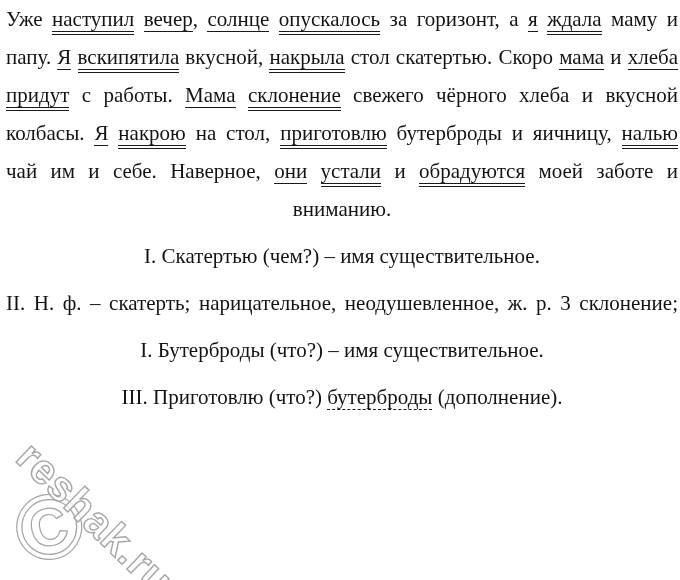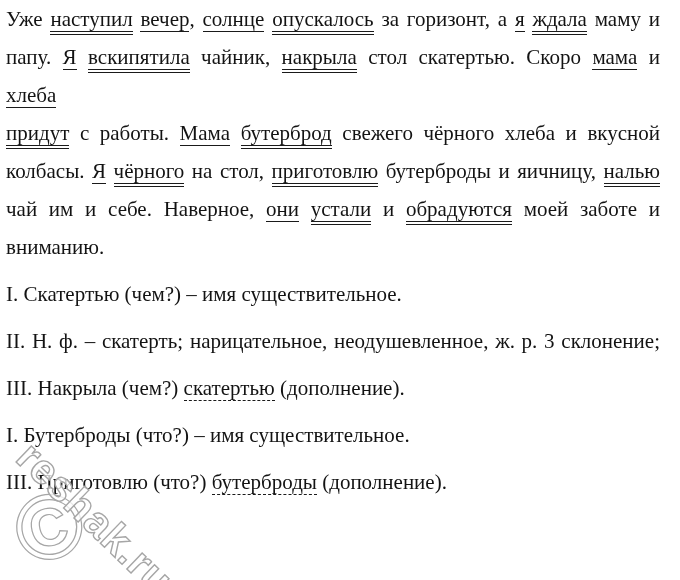--- a/index.html
+++ b/index.html
@@ -11,29 +11,29 @@
     height: 580px;
     background: #ffffff;
     overflow: hidden;
     position: relative;
     font-family: "Liberation Serif", serif;
     color: #131313;
   }
   .doc {
     position: absolute;
     inset: 0;
-    padding: 0 20px 0 6px;
+    padding: 0 2px 0 6px;
     font-size: 21px;
     line-height: 38px;
   }
   .para {
     margin: 0 0 9px 0;
   }
   .line {
-    text-align: left;
+    text-align: center;
   }
   .line.just {
     text-align: justify;
     text-align-last: justify;
   }
   .u-single {
     border-bottom: 1.6px solid #1a1a1a;
   }
   .u-double {
     border-bottom: 4px double #1a1a1a;
@@ -54,34 +54,31 @@
     font-family: "Liberation Sans", sans-serif;
     font-weight: bold;
   }
 </style>
 </head>
 <body>
 
 <div class="doc">
   <div class="para">
       <div class="line just"><span>Уже </span><span class="u-double">наступил</span><span> </span><span class="u-single">вечер</span><span>, </span><span class="u-single">солнце</span><span> </span><span class="u-double">опускалось</span><span> за горизонт, а </span><span class="u-single">я</span><span> </span><span class="u-double">ждала</span><span> маму и</span></div>
-      <div class="line just"><span>папу. </span><span class="u-single">Я</span><span> </span><span class="u-double">вскипятила</span><span> чайник, </span><span class="u-double">накрыла</span><span> стол скатертью. Скоро </span><span class="u-single">мама</span><span> и </span><span class="u-single">хлеба</span></div>
-      <div class="line just"><span class="u-double">придут</span><span> с работы. </span><span class="u-single">Мама</span><span> </span><span class="u-double">бутерброд</span><span> свежего чёрного хлеба и вкусной</span></div>
-      <div class="line just"><span>колбасы. </span><span class="u-single">Я</span><span> </span><span class="u-double">чёрного</span><span> на стол, </span><span class="u-double">приготовлю</span><span> бутерброды и яичницу, </span><span class="u-double">налью</span></div>
+      <div class="line just"><span>папу. </span><span class="u-single">Я</span><span> </span><span class="u-double">вскипятила</span><span> вкусной, </span><span class="u-double">накрыла</span><span> стол скатертью. Скоро </span><span class="u-single">мама</span><span> и </span><span class="u-single">хлеба</span></div>
+      <div class="line just"><span class="u-double">придут</span><span> с работы. </span><span class="u-single">Мама</span><span> </span><span class="u-double">склонение</span><span> свежего чёрного хлеба и вкусной</span></div>
+      <div class="line just"><span>колбасы. </span><span class="u-single">Я</span><span> </span><span class="u-double">накрою</span><span> на стол, </span><span class="u-double">приготовлю</span><span> бутерброды и яичницу, </span><span class="u-double">налью</span></div>
       <div class="line just"><span>чай им и себе. Наверное, </span><span class="u-single">они</span><span> </span><span class="u-double">устали</span><span> и </span><span class="u-double">обрадуются</span><span> моей заботе и</span></div>
       <div class="line"><span>вниманию.</span></div>
     </div>
   <div class="para">
       <div class="line"><span>I. Скатертью (чем?) – имя существительное.</span></div>
     </div>
   <div class="para">
       <div class="line just"><span>II. Н. ф. – скатерть; нарицательное, неодушевленное, ж. р. 3 склонение;</span></div>
-    </div>
-  <div class="para">
-      <div class="line"><span>III. Накрыла (чем?) </span><span class="u-dashed">скатертью</span><span> (дополнение).</span></div>
     </div>
   <div class="para">
       <div class="line"><span>I. Бутерброды (что?) – имя существительное.</span></div>
     </div>
   <div class="para">
     </div>
   <div class="para">
       <div class="line"><span>III. Приготовлю (что?) </span><span class="u-dashed">бутерброды</span><span> (дополнение).</span></div>
     </div>
 

